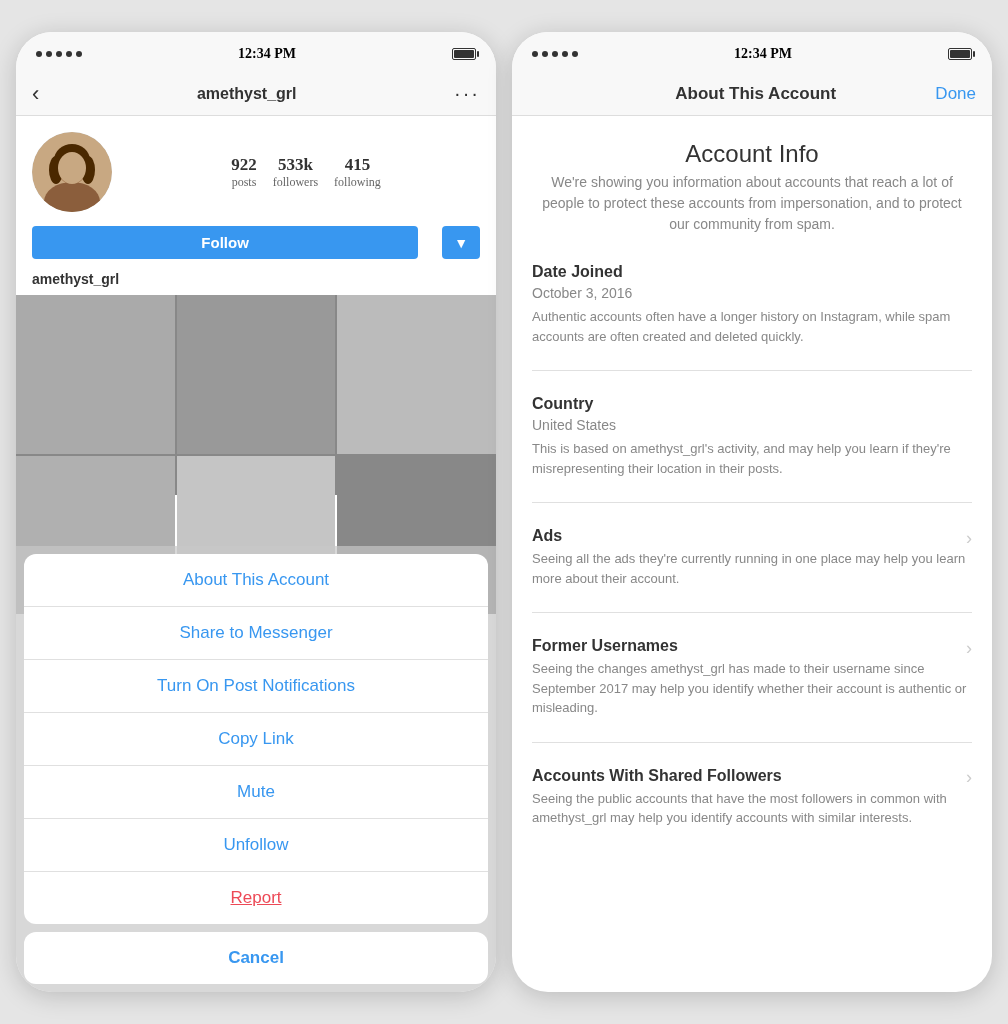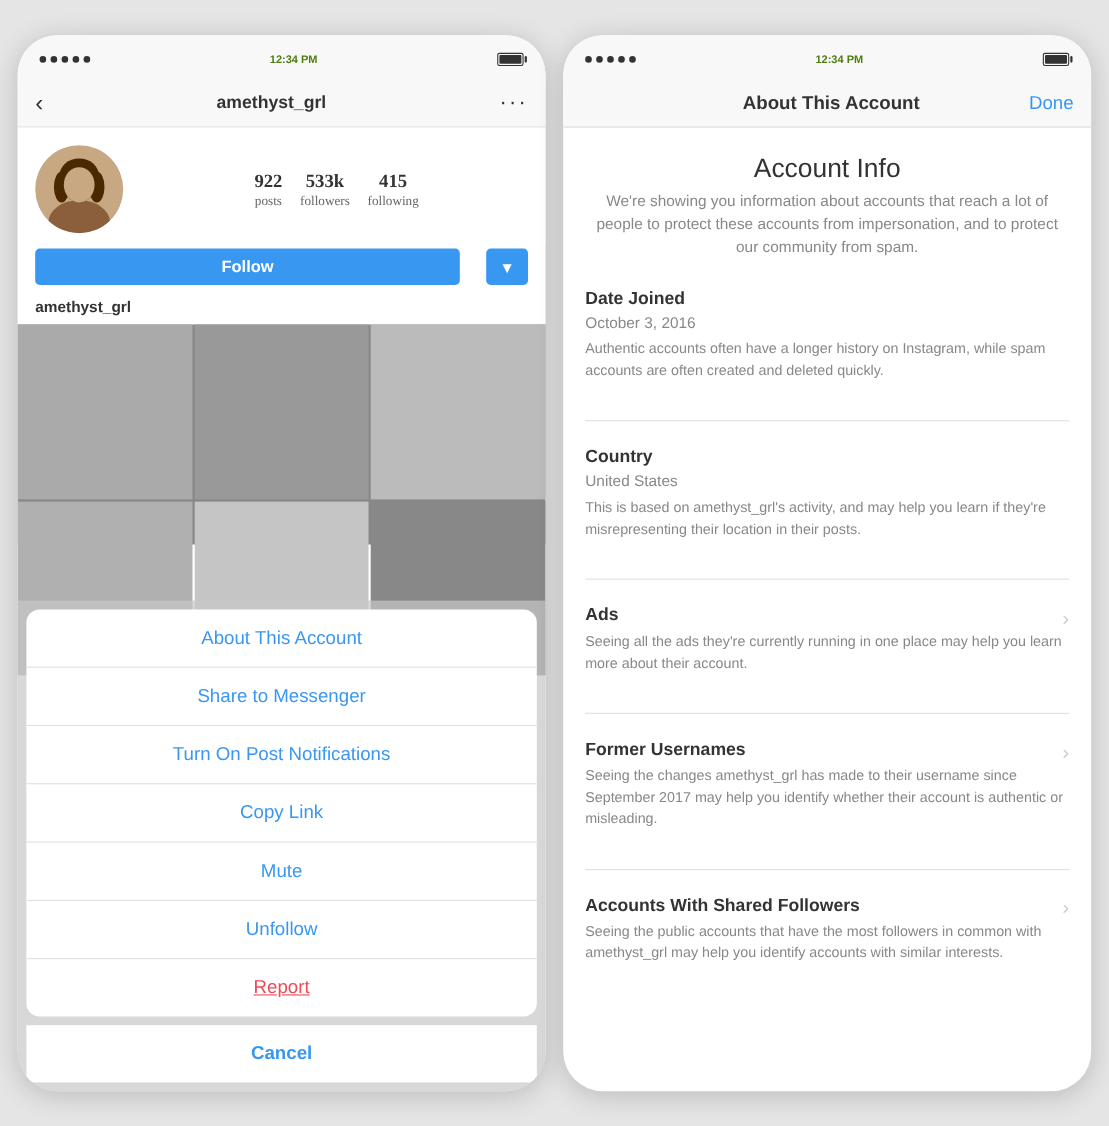--- a/index.html
+++ b/index.html
@@ -43,21 +43,21 @@
       height: 40px;
     }
 
     .status-bar .dots {
       display: flex; gap: 4px;
     }
     .status-bar .dot {
       width: 6px; height: 6px; background: #333; border-radius: 50%;
     }
     .status-bar .time {
-      font-size: 10px; font-weight: 600; color: #4d7c0f;
+      font-size: 14px; font-weight: 600; color: #000000; font-family: Liberation Serif, serif;
     }
     .status-bar .battery {
       display: flex; align-items: center; gap: 4px;
     }
     .battery-icon {
       width: 24px; height: 12px; border: 1.5px solid #333; border-radius: 2px; position: relative;
       display: flex; align-items: center; padding: 1px;
     }
     .battery-icon::after {
       content: ''; width: 2px; height: 6px; background: #333; border-radius: 1px;
@@ -162,21 +162,21 @@
       text-align: center;
       font-size: 17px;
       cursor: pointer;
       border-bottom: 1px solid #e0e0e0;
     }
     .action-item:last-child { border-bottom: none; text-decoration: underline; }
     .action-item.blue { color: #3897f0; }
     .action-item.red { color: #ed4956; }
     .cancel-btn {
       background: #fff;
-      border-radius: 0;
+      border-radius: 12px;
       padding: 16px;
       text-align: center;
       font-size: 17px;
       font-weight: 600;
       color: #3897f0;
       cursor: pointer;
     }
 
     
     .about-nav {
@@ -203,21 +203,21 @@
 
     .account-info-title {
       font-size: 24px; font-weight: 400; text-align: center; color: #333; margin-bottom: 4px;
     }
     .account-info-desc {
       font-size: 14px; color: #888; text-align: center; line-height: 1.5; margin-bottom: 28px;
     }
 
     .info-section {
       margin-bottom: 24px;
-      padding-bottom: 36px;
+      padding-bottom: 24px;
       border-bottom: 1px solid #e0e0e0;
     }
     .info-section:last-child { border-bottom: none; }
 
     .info-section-title {
       font-size: 16px; font-weight: 600; color: #333; margin-bottom: 4px;
     }
     .info-section-value {
       font-size: 14px; color: #888; margin-bottom: 6px;
     }

